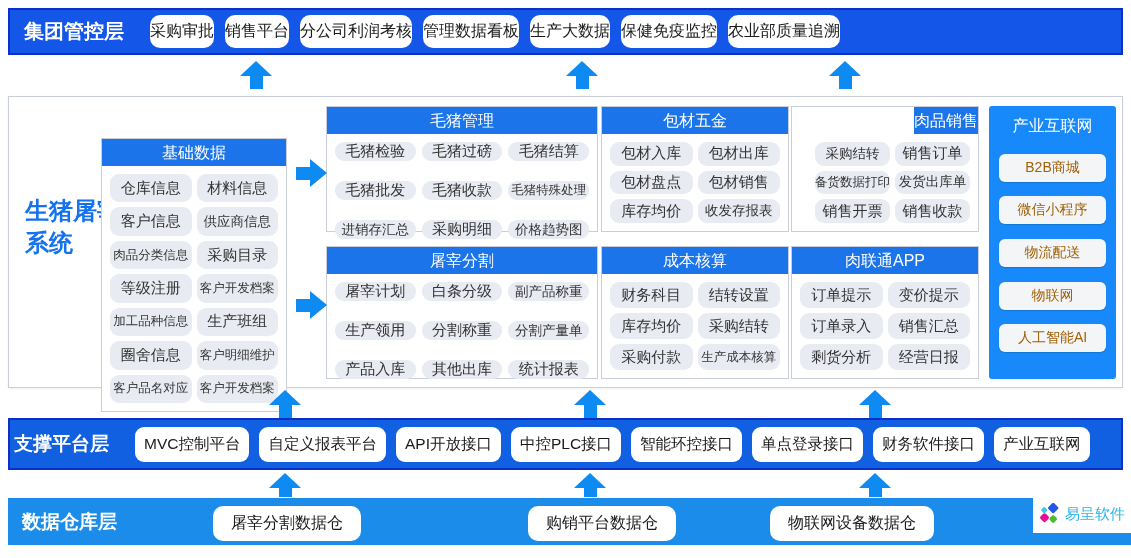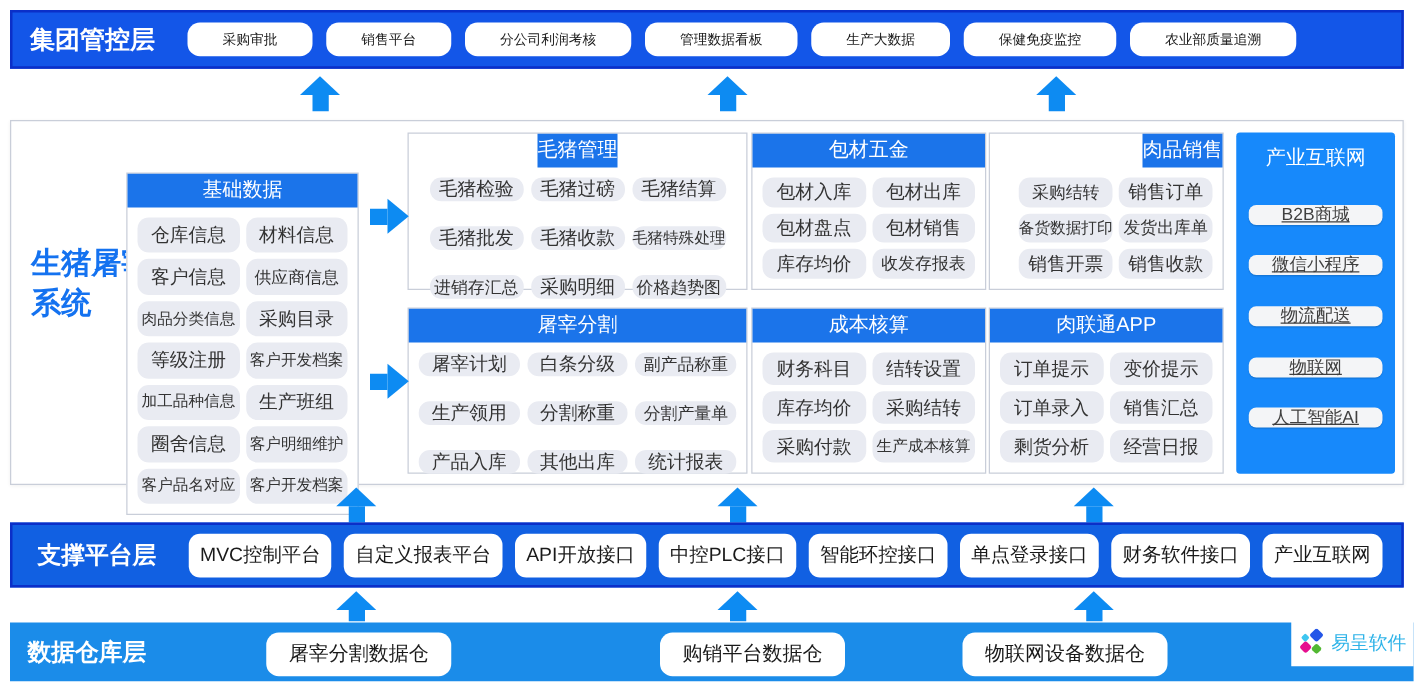--- a/index.html
+++ b/index.html
@@ -3,27 +3,27 @@
 <meta charset="utf-8">
 <style>
   html,body{margin:0;padding:0;background:#ffffff;}
   body{width:1131px;height:558px;position:relative;overflow:hidden;
        font-family:"Liberation Sans","DejaVu Sans",sans-serif;}
   .stage{position:absolute;inset:0;}
 
   
   .bar{position:absolute;left:8px;width:1115px;display:flex;align-items:center;box-sizing:border-box;}
   .top-bar{top:8px;height:47px;background:#1356e8;border:2px solid #0b2fc8;padding:0 10px 0 14px;}
-  .support-bar{top:418px;height:52px;background:#1160e2;border:2px solid #0b2fc8;padding:0 8px 0 20px;}
+  .support-bar{top:418px;height:52px;background:#1160e2;border:2px solid #0b2fc8;padding:0 8px 0 4px;}
   .data-bar{top:498px;height:47px;width:1123px;background:#1b8ce9;padding:0 0 0 14px;}
   .bar-label{color:#fff;font-weight:bold;font-size:20px;white-space:nowrap;margin-right:26px;}
   .support-bar .bar-label,.data-bar .bar-label{font-size:19px;}
   .bar-buttons{display:flex;align-items:center;gap:11px;flex:1;}
   .support-bar .bar-buttons{gap:10px;}
-  .bar-btn{background:#ffffff;border-radius:10px;padding:6px 28px;font-size:11px;color:#1a1a1a;
+  .bar-btn{background:#ffffff;border-radius:10px;padding:6px 0;font-size:16px;color:#1a1a1a;
            white-space:nowrap;text-align:center;}
   .support-bar .bar-btn{font-size:15.5px;padding:7px 9px;border-radius:9px;}
 
   
   .dw-btn{position:absolute;top:8px;background:#fff;border-radius:10px;padding:7px 18px;
           font-size:16px;color:#1a1a1a;white-space:nowrap;}
   .dw-1{left:205px;} .dw-2{left:520px;} .dw-3{left:762px;}
 
   
   .arrow-up{position:absolute;width:34px;display:flex;flex-direction:column;align-items:center;}
@@ -53,33 +53,33 @@
   .panel-body{flex:1;display:grid;gap:5px 5px;padding:8px;}
   .cols-2{grid-template-columns:1fr 1fr;}
   .cols-3{grid-template-columns:1fr 1fr 1fr;gap:20px 6px;}
   .rows-7{grid-template-rows:repeat(7,1fr);}
   .rows-3{grid-template-rows:repeat(3,1fr);}
   .p-item{background:#e9ebf2;border-radius:9px;display:flex;align-items:center;justify-content:center;
           font-size:15px;color:#333;white-space:nowrap;overflow:hidden;}
   .p-item.med{font-size:13.5px;} .p-item.long{font-size:12.5px;}
 
   .panel-basic{left:92px;top:9px;width:186px;height:274px;margin-top:32px;}
-  .panel-pig{left:317px;top:9px;width:272px;height:126px;align-items:center;}
+  .panel-pig{left:317px;top:9px;width:272px;height:126px;}
   .panel-slaughter{left:317px;top:149px;width:272px;height:133px;}
   .panel-packaging{left:592px;top:9px;width:188px;height:126px;}
   .panel-cost{left:592px;top:149px;width:188px;height:133px;}
   .panel-meat{left:782px;top:9px;width:188px;height:126px;align-items:flex-end;}
   .panel-app{left:782px;top:149px;width:188px;height:133px;}
 
   .panel-industry{position:absolute;left:980px;top:9px;width:127px;height:273px;background:#1789fb;
                   border-radius:3px;display:flex;flex-direction:column;box-sizing:border-box;}
   .ind-title{color:#fff;font-size:16px;text-align:center;padding:10px 0 2px;}
   .ind-body{flex:1;display:flex;flex-direction:column;justify-content:space-evenly;padding:0 10px 12px;}
-  .ind-btn{background:#f4f5f7;border-radius:6px;height:16px;display:flex;align-items:center;
-           justify-content:center;font-size:14px;color:#404040;box-shadow:0 1px 1px rgba(0,0,0,.15);text-decoration:underline;}
+  .ind-btn{background:#f4f5f7;border-radius:6px;height:28px;display:flex;align-items:center;
+           justify-content:center;font-size:14px;color:#a16207;box-shadow:0 1px 1px rgba(0,0,0,.15);}
   .ind-btn.med,.ind-btn.long{font-size:14px;}
 
   .ra-1{left:287px;top:62px;} .ra-2{left:287px;top:194px;}
 
   
   .logo-box{position:absolute;right:0;top:-3px;width:98px;height:38px;background:#fff;
             display:flex;align-items:center;justify-content:center;gap:4px;}
   .logo-text{color:#2eb3e8;font-size:15px;white-space:nowrap;}
 </style>
 </head>

